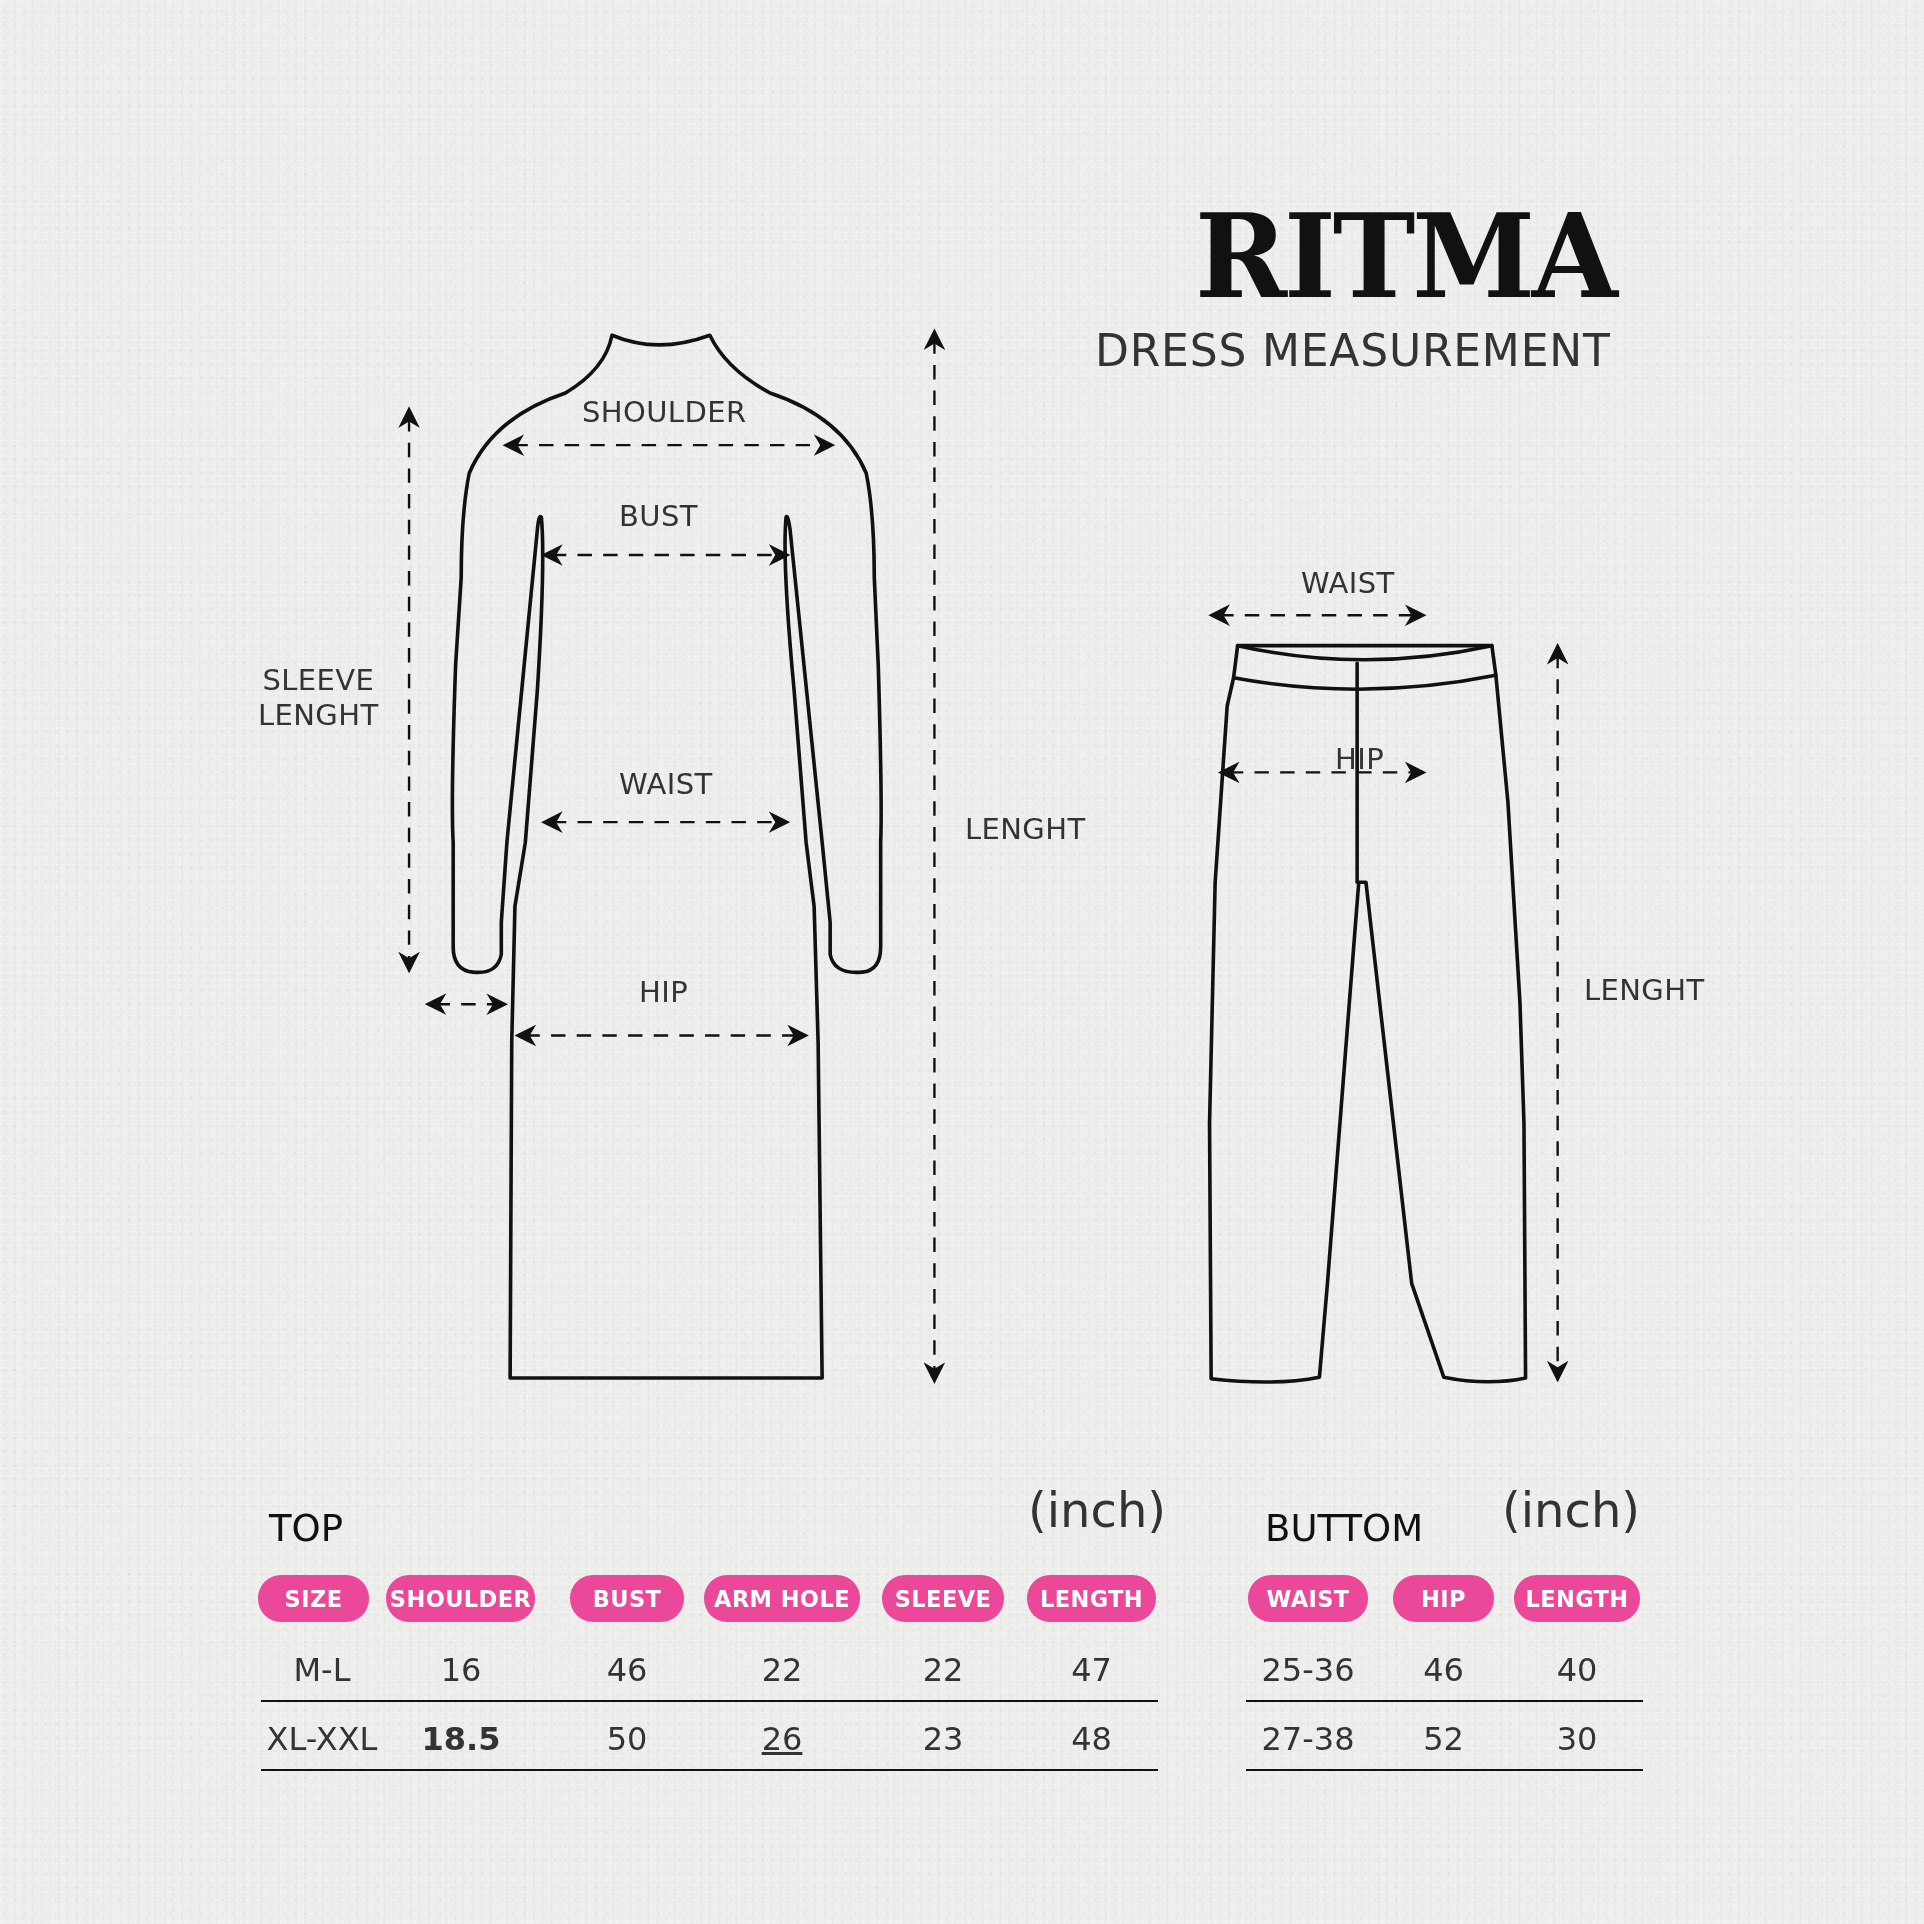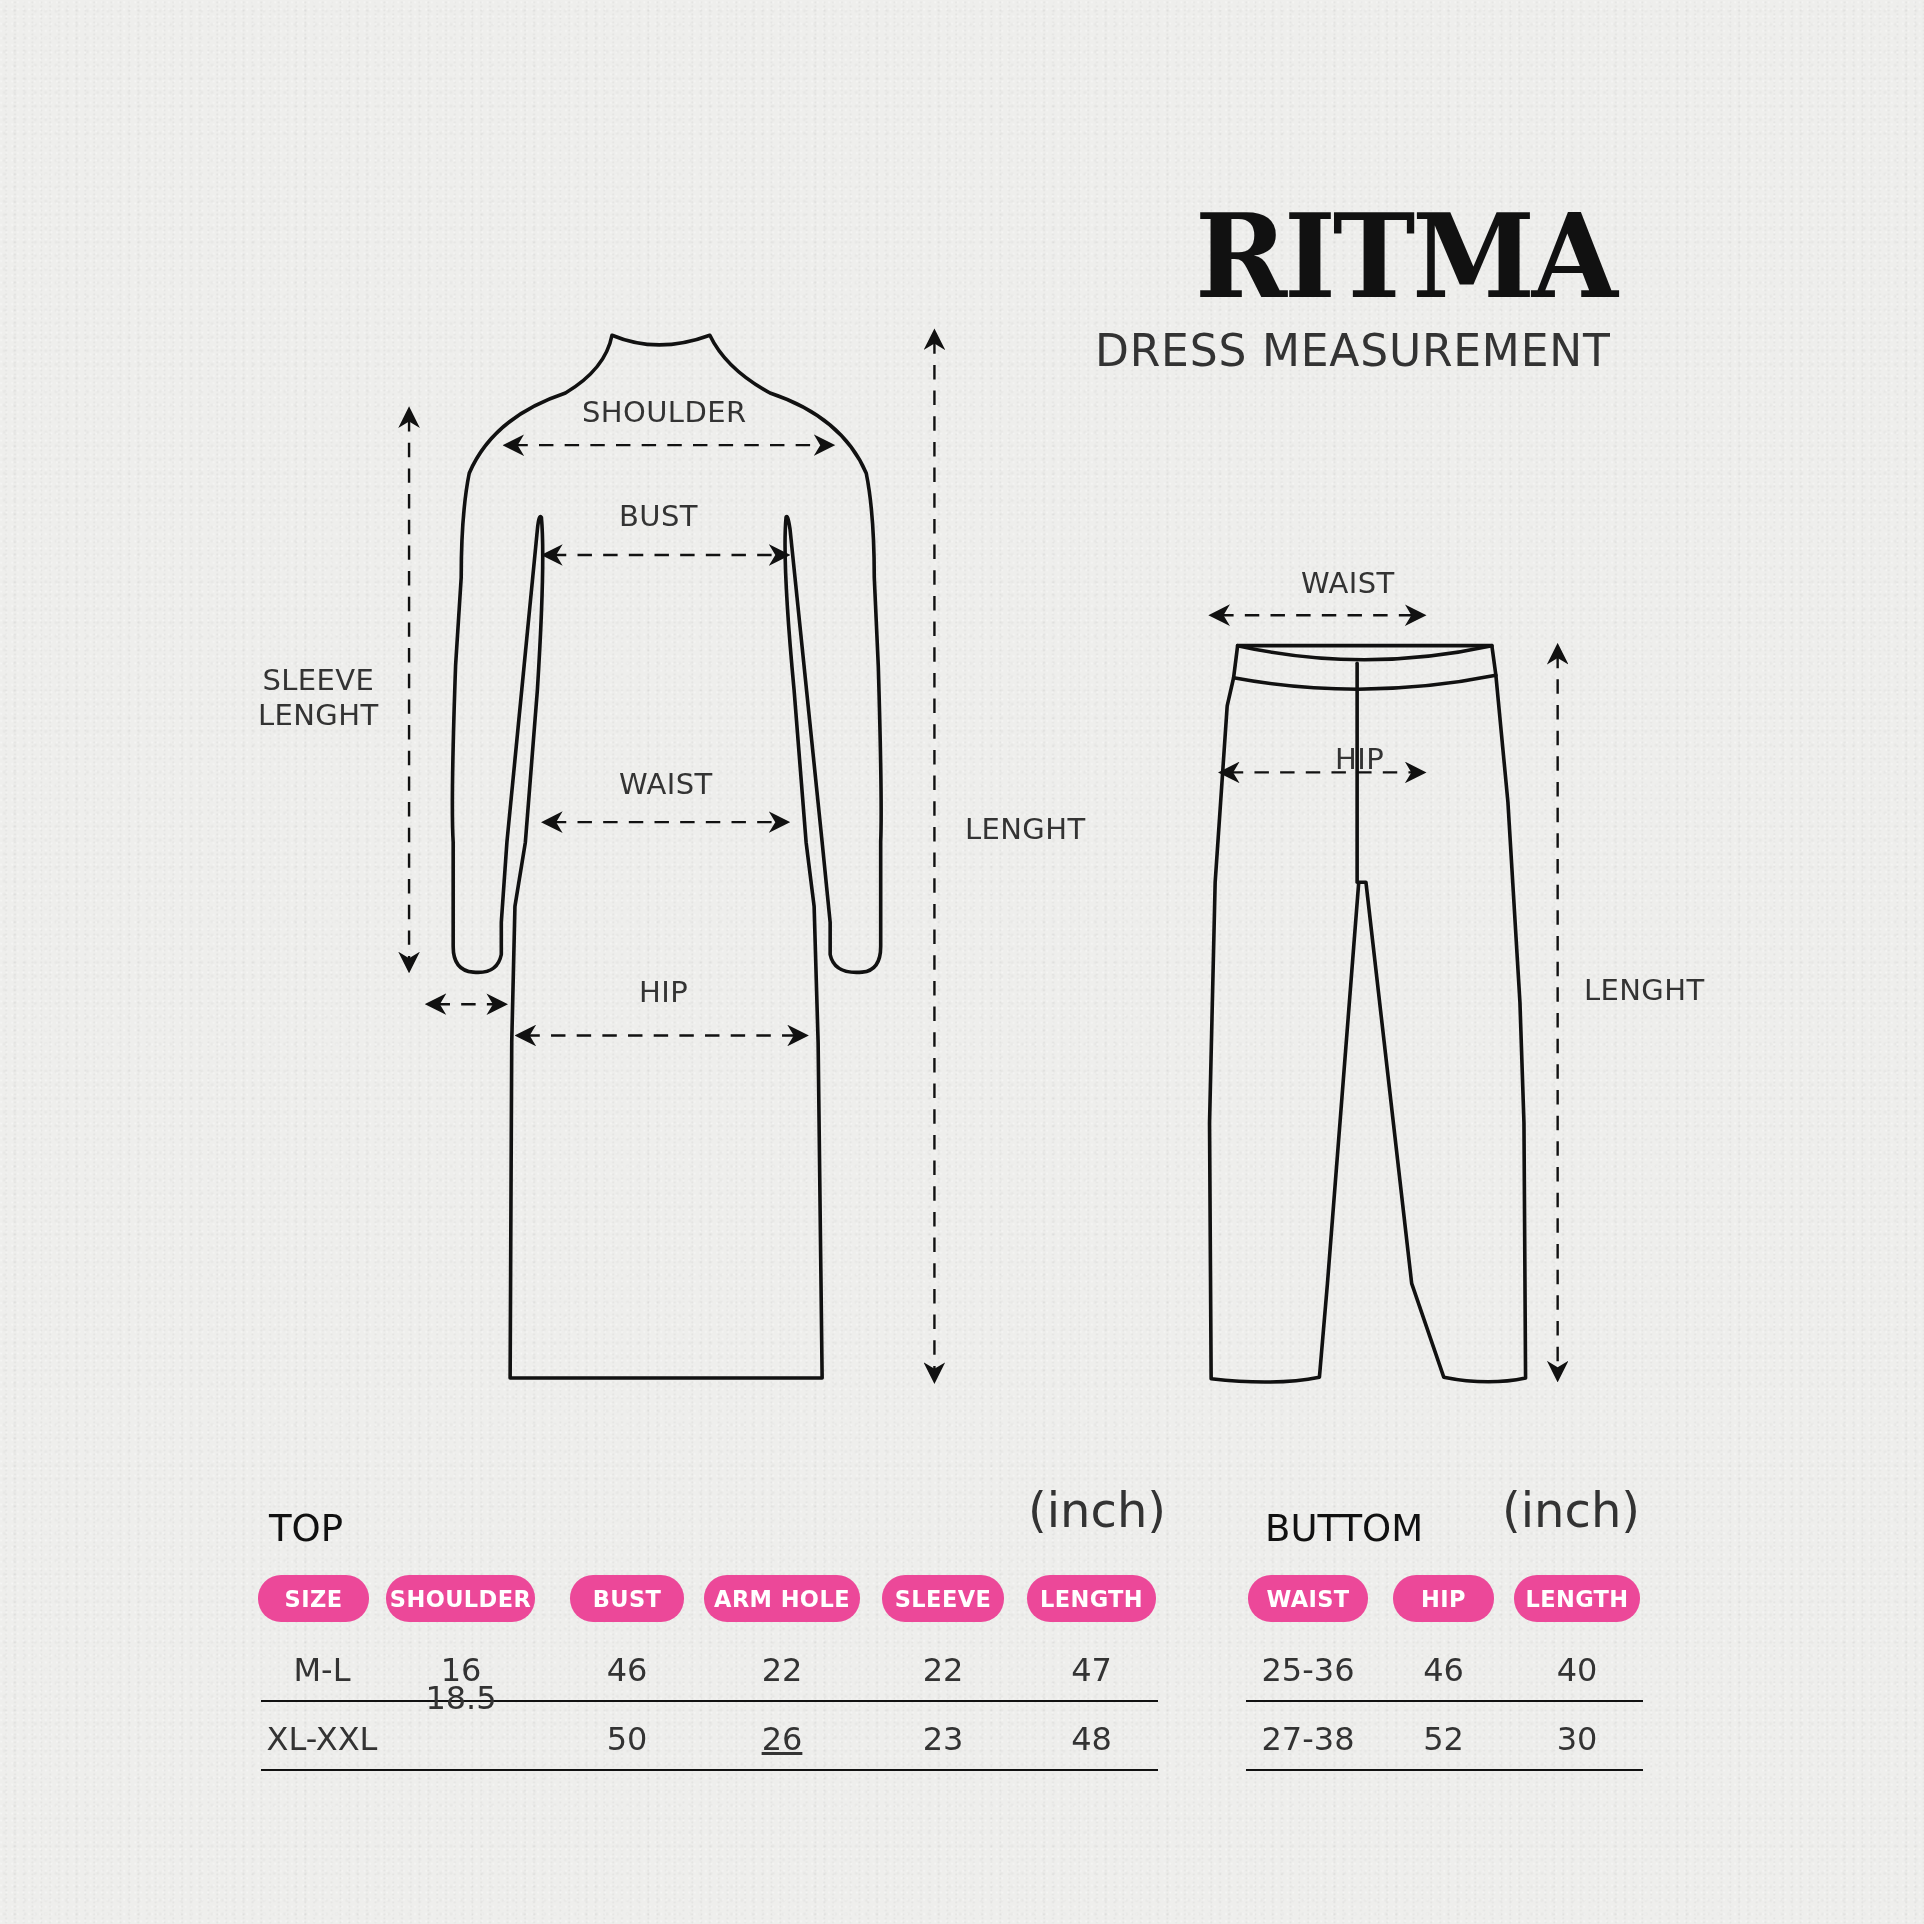--- a/index.html
+++ b/index.html
@@ -115,21 +115,21 @@
     <div class="cell" style="left:401px; top:1654px; width:120px;">16</div>
     <div class="cell" style="left:570px; top:1654px; width:114px;">46</div>
     <div class="cell" style="left:704px; top:1654px; width:156px;">22</div>
     <div class="cell" style="left:882px; top:1654px; width:122px;">22</div>
     <div class="cell" style="left:1027px; top:1654px; width:129px;">47</div>
   </div>
   <div class="rule" style="left:261px; top:1700px; width:897px;"></div>
 
   <div>
     <div class="cell" style="left:258px; top:1723px; width:128px;">XL-XXL</div>
-    <div class="cell" style="left:401px; top:1682px; width:120px;">18.5</div>
+    <div class="cell" style="left:401px; top:1723px; width:120px;font-weight:bold;">18.5</div>
     <div class="cell" style="left:570px; top:1723px; width:114px;">50</div>
     <div class="cell" style="left:704px; top:1723px; width:156px;text-decoration:underline;">26</div>
     <div class="cell" style="left:882px; top:1723px; width:122px;">23</div>
     <div class="cell" style="left:1027px; top:1723px; width:129px;">48</div>
   </div>
   <div class="rule" style="left:261px; top:1769px; width:897px;"></div>
 </div>
 
 <div>
   <div class="abs section-title" style="left:1249px; top:1510px;margin-left:16px;">BUTTOM</div>

